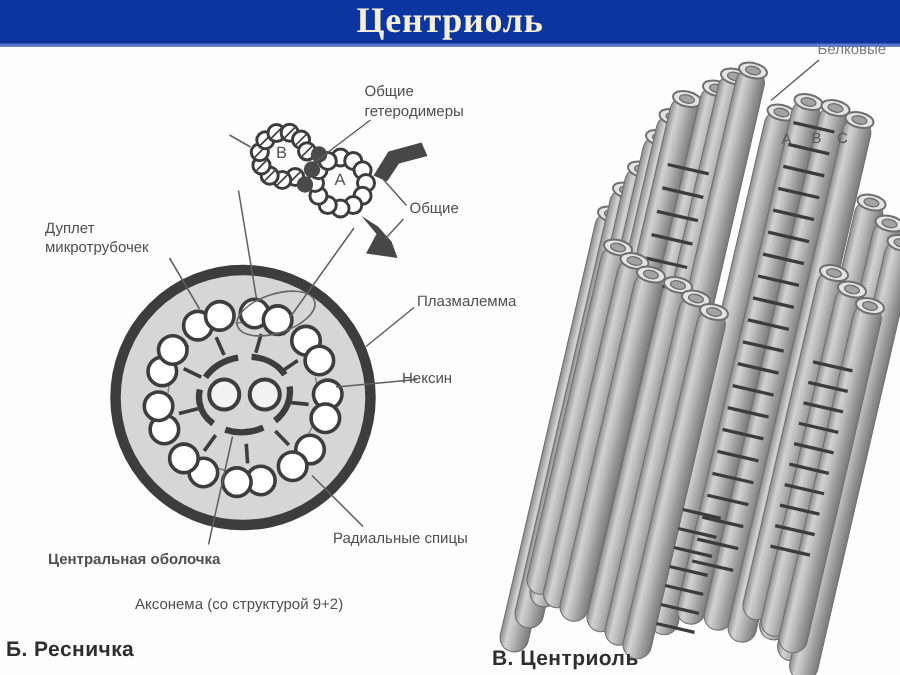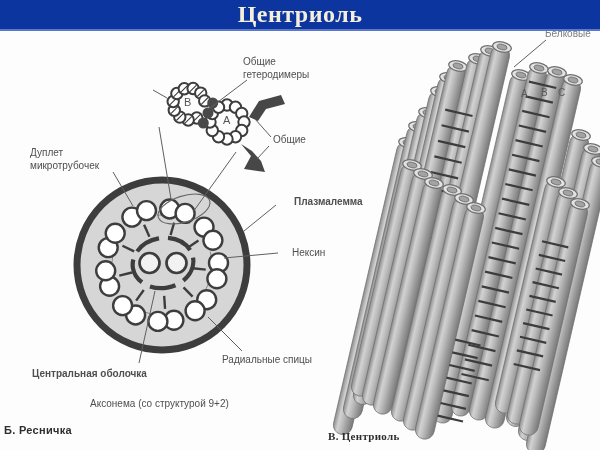--- a/index.html
+++ b/index.html
@@ -24,21 +24,21 @@
     font-size:24px; color:var(--title-color); letter-spacing:0.5px;
     line-height:29px;
   }
   #art{position:absolute; left:0; top:0; z-index:1;}
   .lbl{
     position:absolute; z-index:5; color:var(--label-color);
     font-size:10px; line-height:13px; white-space:nowrap;
   }
   .cap{
     position:absolute; z-index:5; color:#2e2e2e; font-weight:bold;
-    font-size:11px; white-space:nowrap; letter-spacing:0.3px;
+    font-size:14px; white-space:nowrap; letter-spacing:0.3px;
   }
   .tinyletter{
     position:absolute; z-index:5; color:#555; font-size:11px; white-space:nowrap;
   }
   .abc{font-size:10px; color:#5a5a5a;}
   #lbl-protein-bridges{z-index:2; color:#7d7d7d;}
 </style>
 </head>
 <body>
 
@@ -273,34 +273,34 @@
     <span style="display:block">гетеродимеры</span>
   </div>
 
   <div class="lbl" style="left:273px; top:133px;">Общие</div>
 
   <div class="lbl" style="left:30px; top:146px;">
     <span style="display:block">Дуплет</span>
     <span style="display:block">микротрубочек</span>
   </div>
 
-  <div class="lbl" style="left:294px; top:195px;font-weight:bold;">Плазмалемма</div>
-
-  <div class="lbl" style="left:292px; top:246px;">Нексин</div>
+  <div class="lbl" style="left:278px; top:195px;">Плазмалемма</div>
+
+  <div class="lbl" style="left:268px; top:246px;">Нексин</div>
 
   <div class="lbl" style="left:32px; top:367px;font-weight:bold;">Центральная оболочка</div>
 
   <div class="lbl" style="left:222px; top:353px;">Радиальные спицы</div>
 
   <div class="lbl" style="left:90px; top:397px;">Аксонема (со структурой 9+2)</div>
 
   <div class="lbl" id="lbl-protein-bridges" style="left:545px; top:27px;">Белковые</div>
 
   <div class="tinyletter" style="left:184px; top:96px;">B</div>
   <div class="tinyletter" style="left:223px; top:114px;">A</div>
 
   <div class="tinyletter abc" style="left:521px; top:88px;">A</div>
   <div class="tinyletter abc" style="left:541px; top:87px;">B</div>
   <div class="tinyletter abc" style="left:558px; top:87px;">C</div>
 
   <div class="cap" style="left:4px; top:424px;">Б. Ресничка</div>
-  <div class="cap" style="left:328px; top:430px;font-family:Liberation Serif, serif;">В. Центриоль</div>
+  <div class="cap" style="left:328px; top:430px;">В. Центриоль</div>
 </div>
 
 </body></html>

